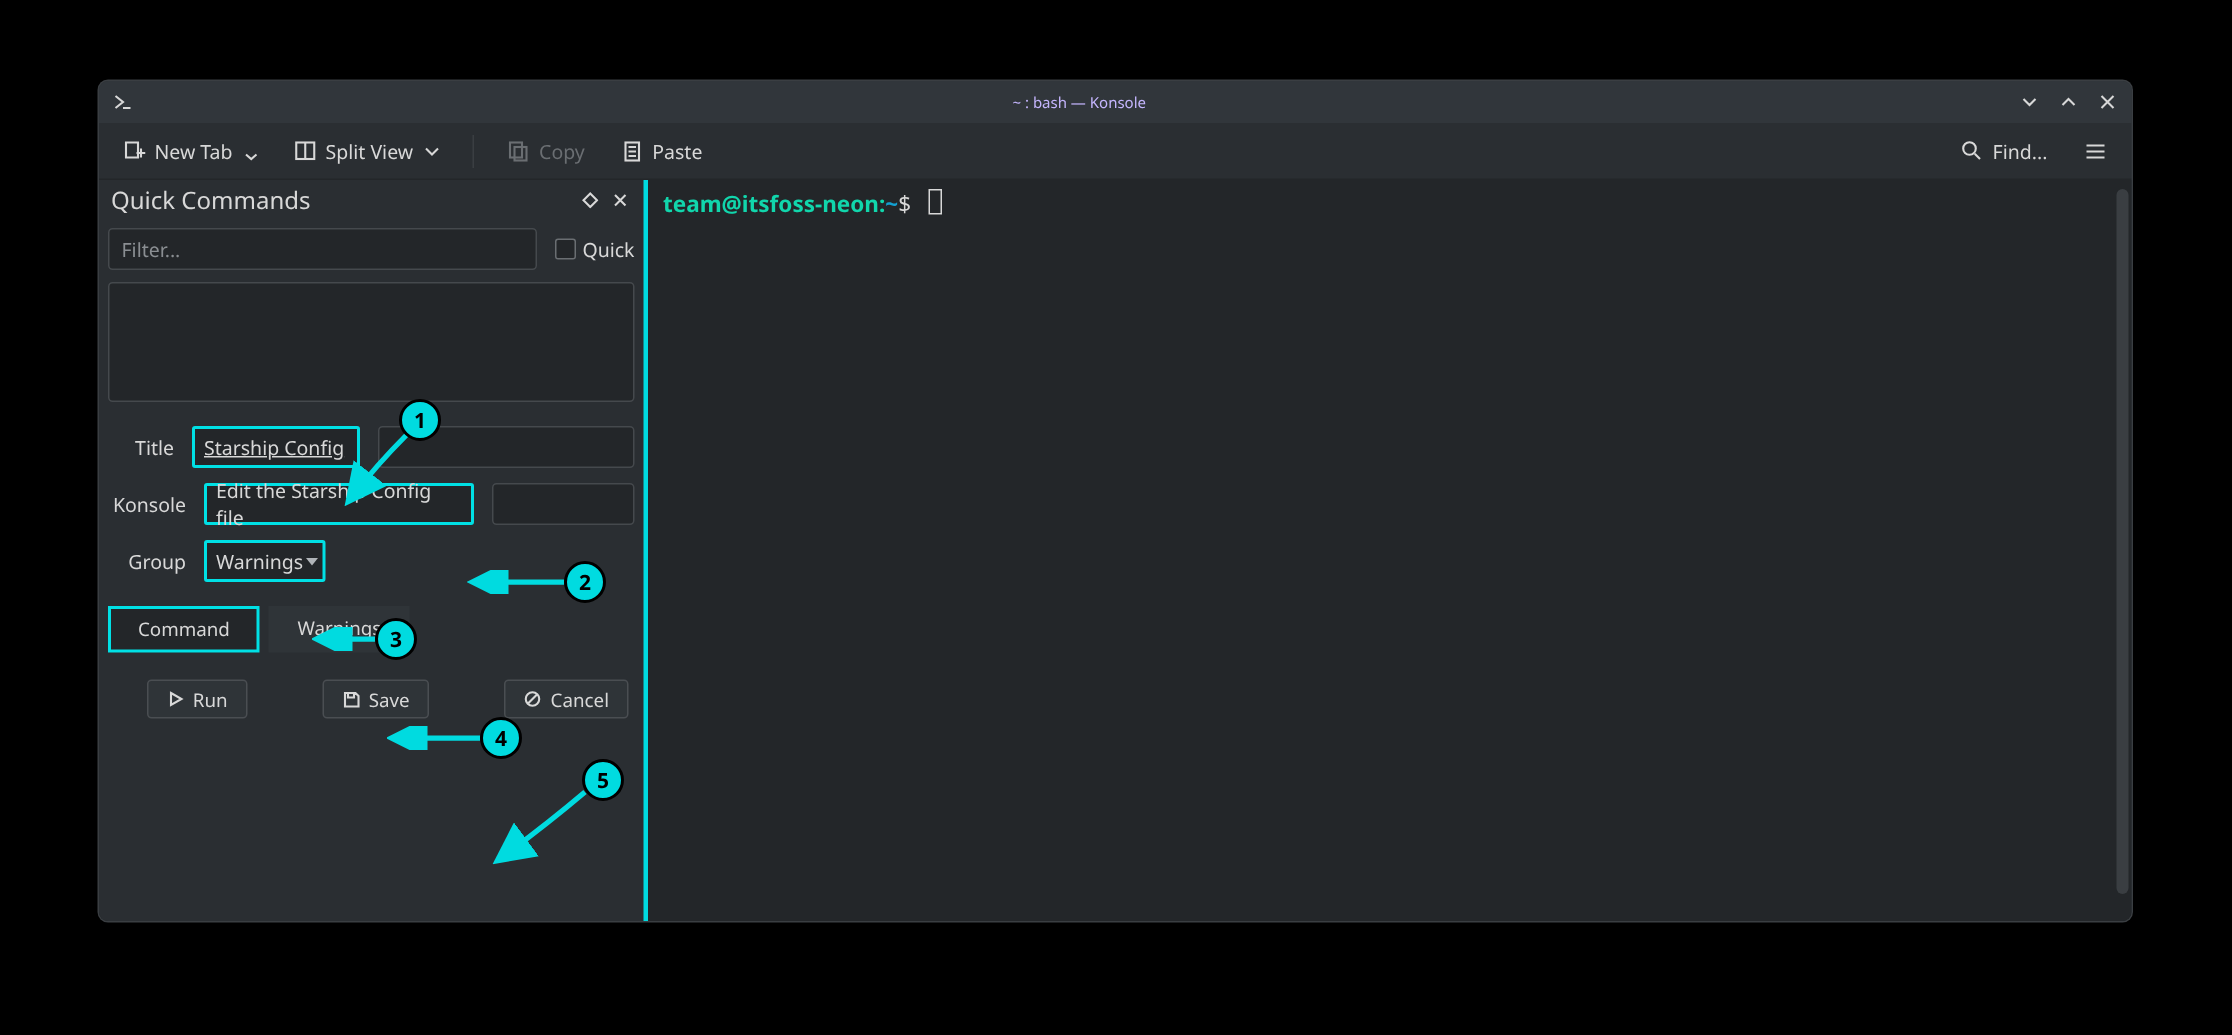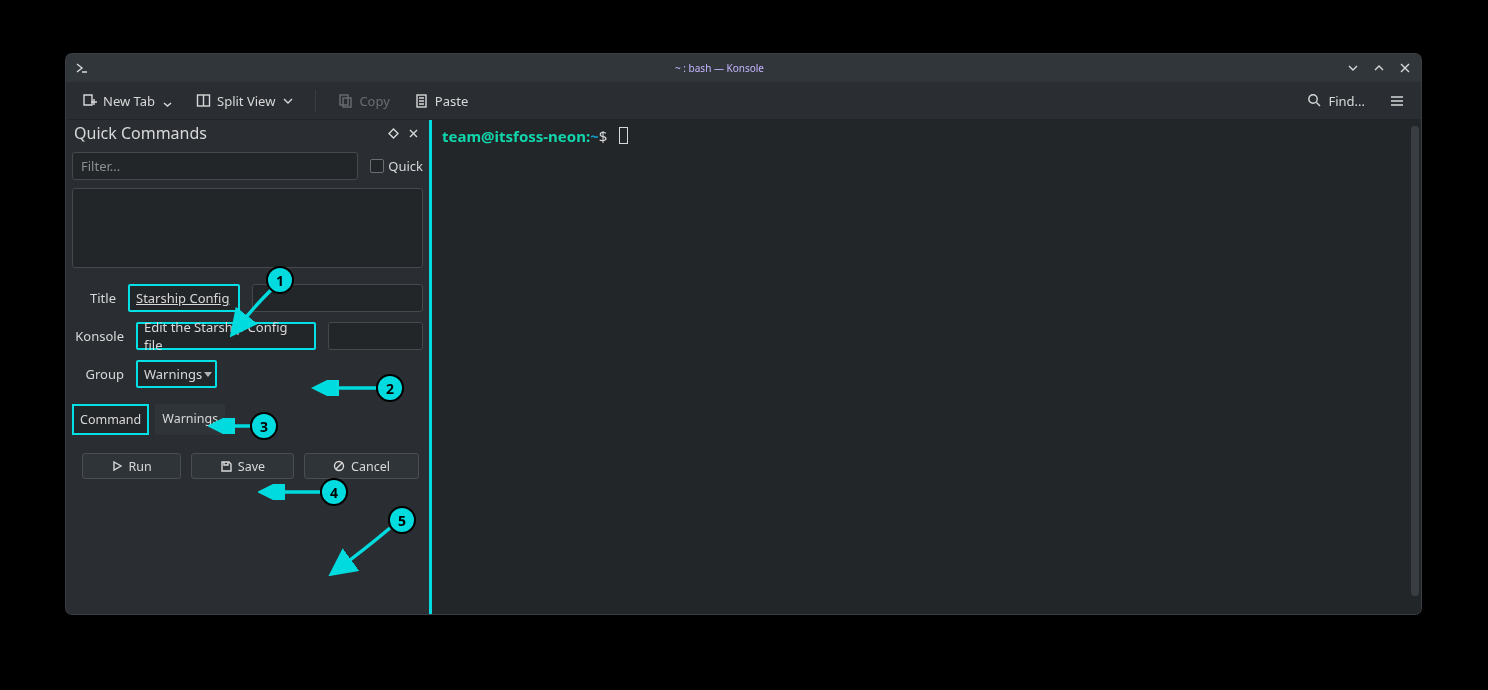--- a/index.html
+++ b/index.html
@@ -108,49 +108,50 @@
 .rest-input {
   height:28px;
   background:#232629;
   border:1px solid #45494d;
   border-radius:3px;
   flex:1;
 }
 .group-arrow { width:0; height:0; border-left:4px solid transparent; border-right:4px solid transparent; border-top:5px solid #b0b4b8;}
 .tabs-row { display:flex; gap:6px; margin-top:6px; }
 .tab {
-  padding:5px 6px;
+  padding:5px 18px;
   background:#2f3438;
   border:1px solid transparent;
   font-size:12.5px;
 }
 .tab.active { border:2px solid #00e0e5; background:#232629; }
 .cmdbox {
   height:78px;
   background:#232629;
   border:1px solid #45494d;
   border-radius:3px;
   padding:6px 8px;
   font-size:12.5px;
   color:#d8d8d8;
   position:relative;
   margin-top:2px;
 }
 .btn-row { display:flex; gap:10px; justify-content:flex-end; margin-top:8px; padding-right:4px;}
 .btn {
   height:26px;
-  padding:0 28px;
+  padding:0 12px;
   background:#2f3438;
   border:1px solid #4a4e52;
   border-radius:3px;
   display:flex;
   align-items:center;
   gap:6px;
   font-size:12.5px;
   color:#d8d8d8;
+  margin-left:40px;
 }
 .terminal { flex:1; background:#232629; padding:6px 10px; font-family:"DejaVu Sans Mono","Consolas",monospace; font-size:15px; position:relative;}
 .prompt-user { color:#11d6ac; font-weight:bold; }
 .prompt-path { color:#13a0d1; font-weight:bold; }
 .prompt-dollar { color:#d8d8d8; }
 .cursor { display:inline-block; width:9px; height:17px; border:1px solid #d8d8d8; margin-left:3px; vertical-align:-2px;}
 .vscroll { position:absolute; right:2px; top:6px; width:8px; height:470px; background:#3a3e42; border-radius:4px;}
 
 .ann-badge {
   position:absolute;

